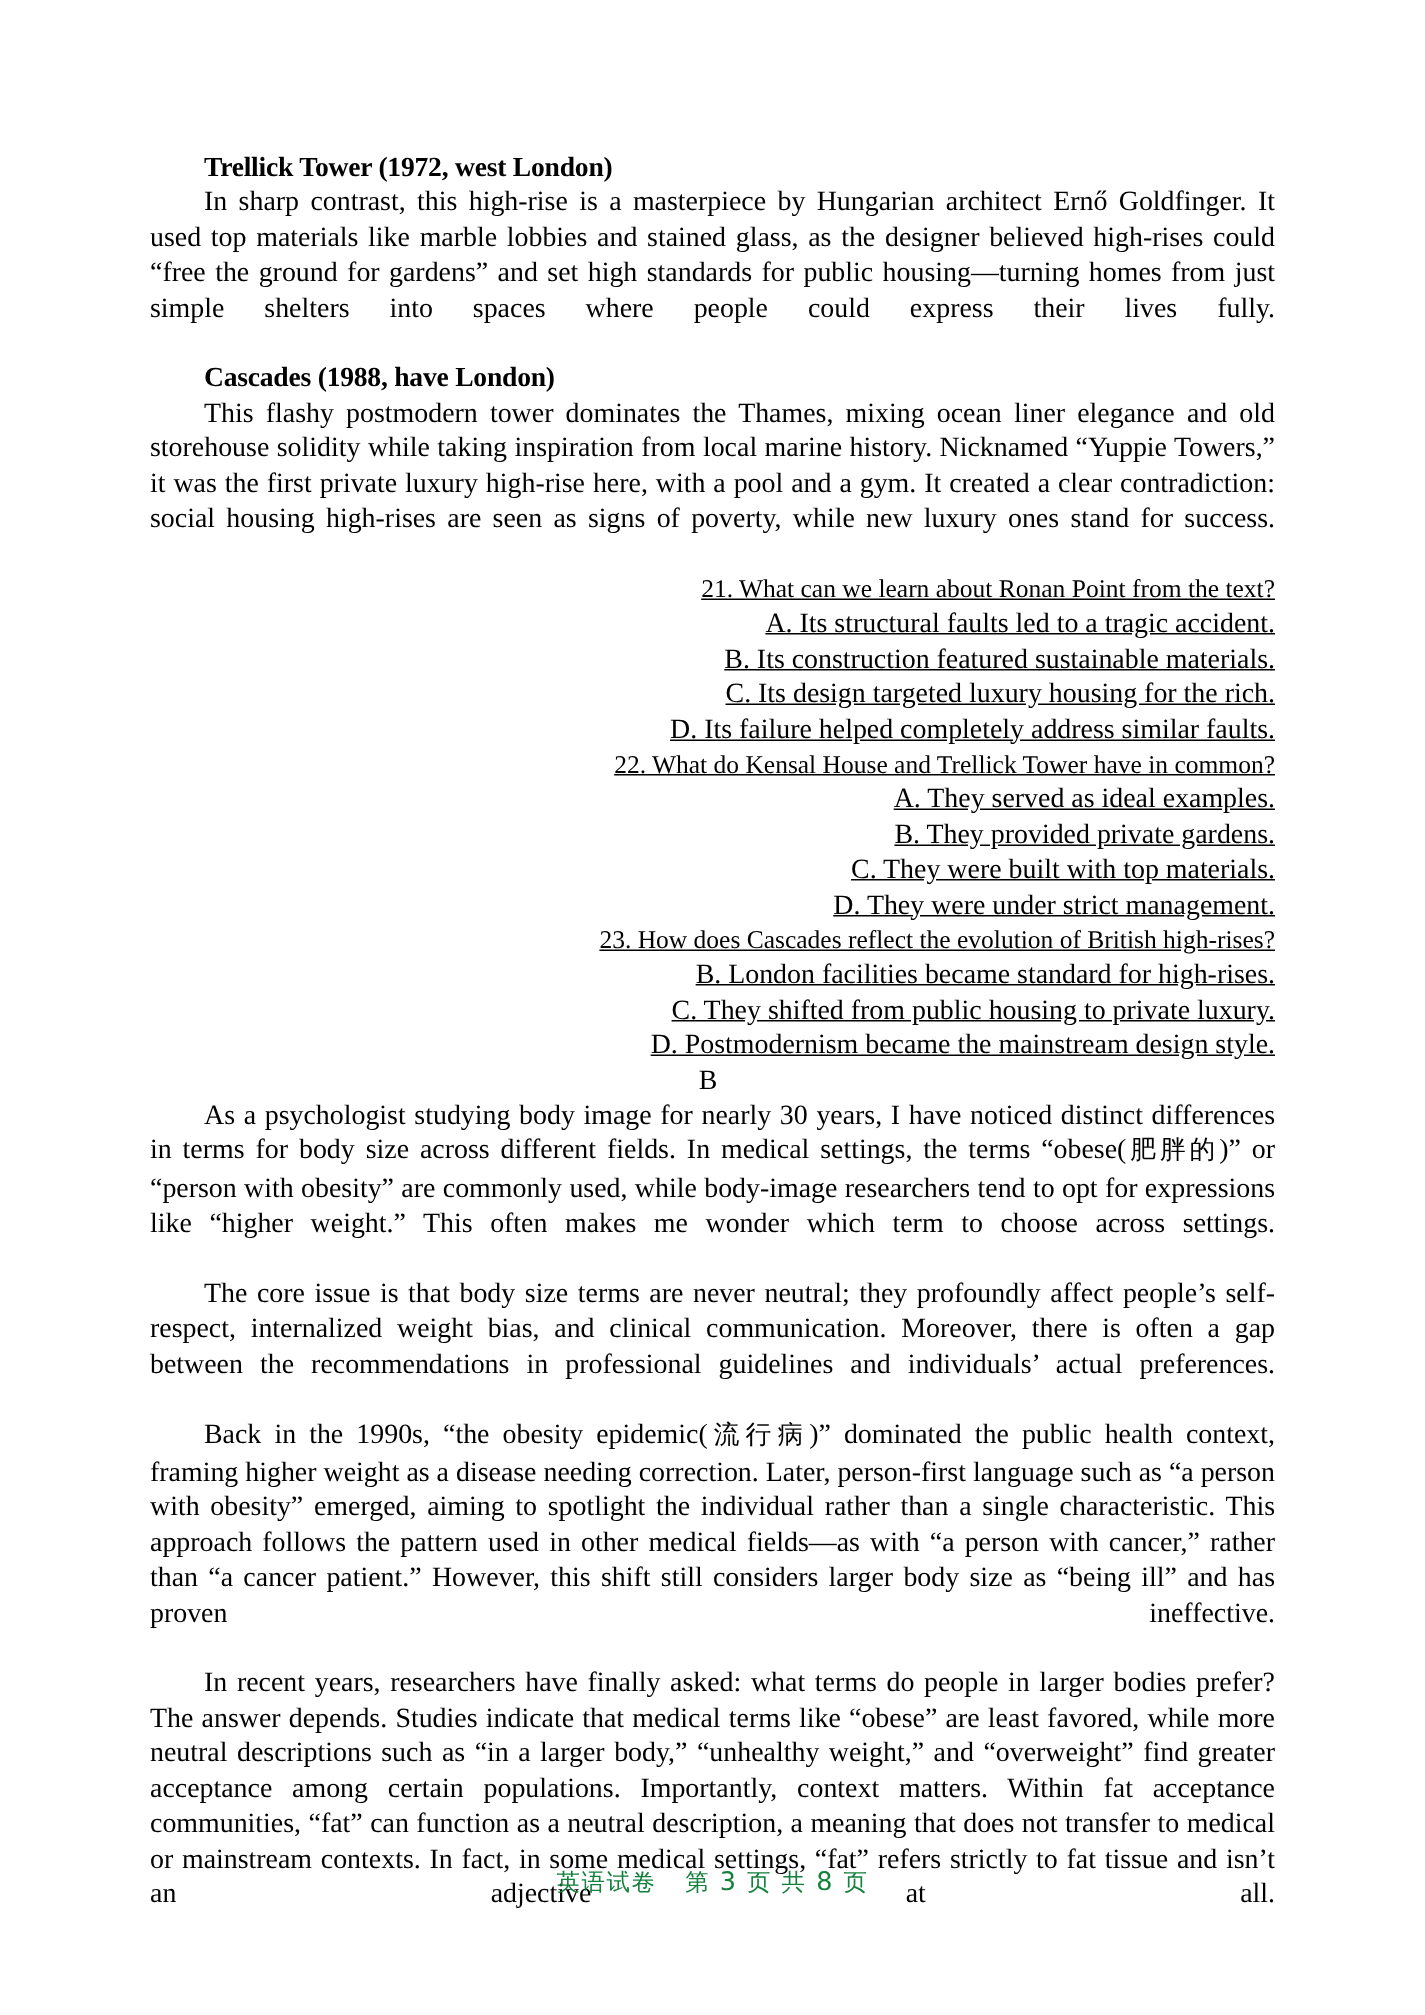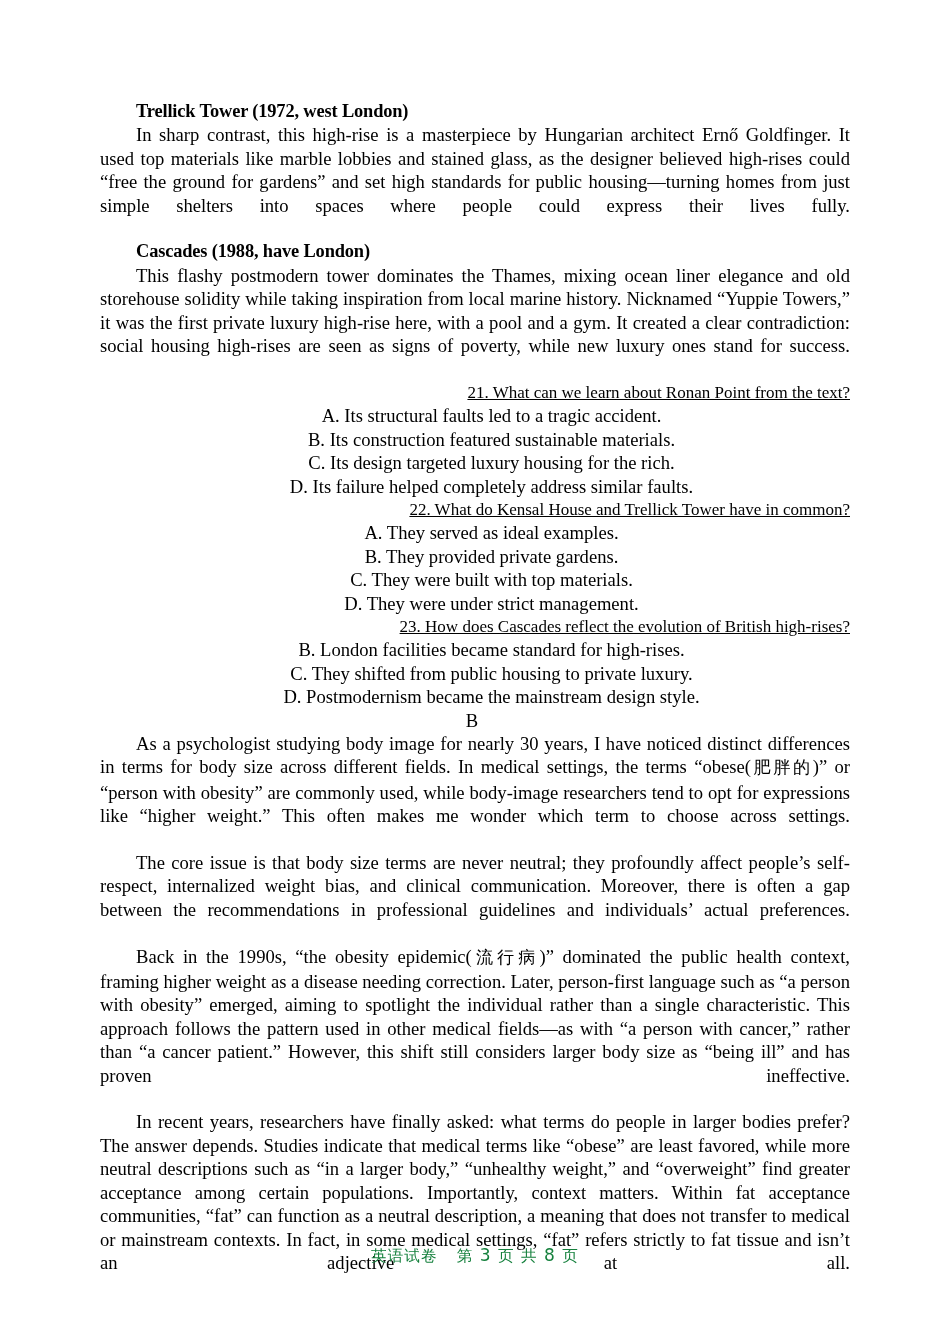--- a/index.html
+++ b/index.html
@@ -67,22 +67,23 @@
     font-size: 17px;
     line-height: 23.4px;
     text-align: right;
     text-indent: 0;
     text-decoration: underline;
   }
   .option {
     margin: 0;
     font-size: 18.6px;
     line-height: 23.4px;
-    text-align: center;
+    text-align: right;
     padding-left: 33px;
+    text-decoration: underline;
   }
 
   
 
   .section-label {
     margin: 0;
     font-size: 18.6px;
     line-height: 23.4px;
     text-align: center;
     padding-right: 6px;

